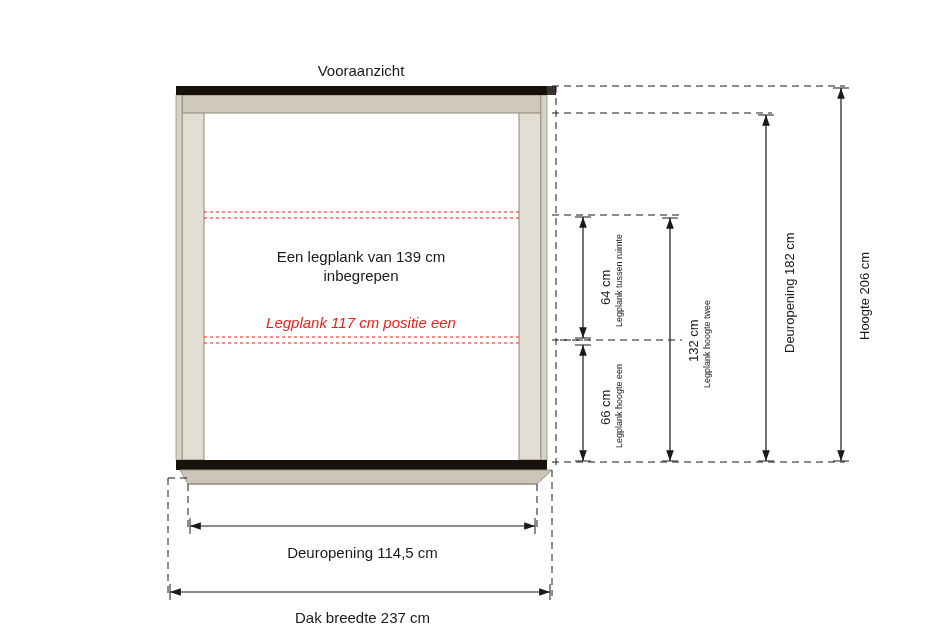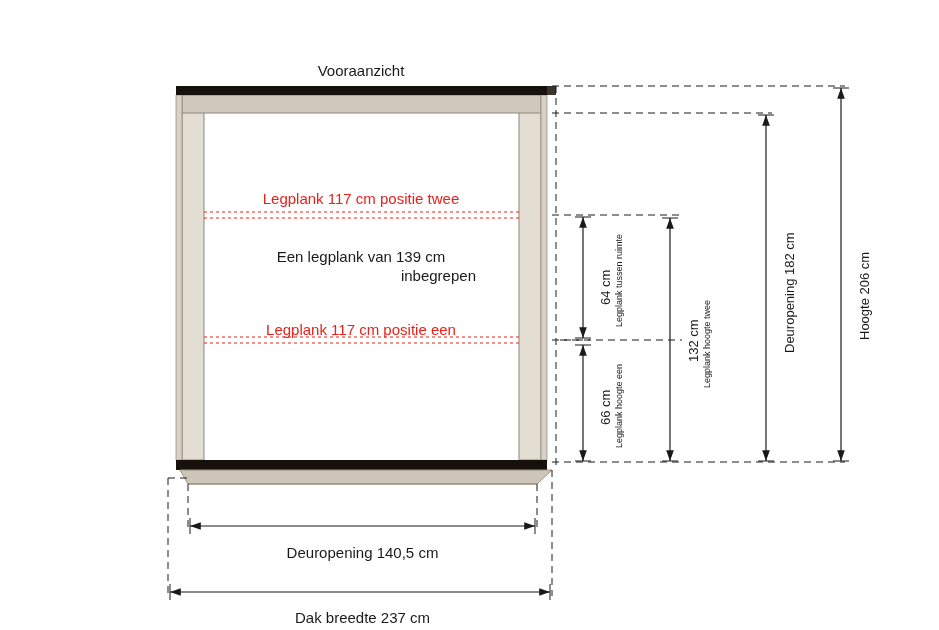--- a/index.html
+++ b/index.html
@@ -155,37 +155,36 @@
 
     <g>
       <line x1="170" y1="592" x2="550" y2="592" stroke="#1a1a1a" stroke-width="1.2" marker-start="url(#arrR)" marker-end="url(#arrL)"></line>
       <line x1="170" y1="584" x2="170" y2="600" stroke="#1a1a1a" stroke-width="1"></line>
       <line x1="550" y1="584" x2="550" y2="600" stroke="#1a1a1a" stroke-width="1"></line>
     </g>
   </svg>
 
   <div class="lbl center" style="left:256px; top:62px; width:210px;">Vooraanzicht</div>
 
-  <div class="lbl red center" style="left:216px; top:190px; width:290px;">Legplank 117 cm positie twee</div>
 
   <div class="lbl center" style="left:246px; top:248px; width:230px;">Een legplank van 139 cm</div>
-  <div class="lbl center" style="left:246px; top:267px; width:230px;text-align:right;">inbegrepen</div>
+  <div class="lbl center" style="left:246px; top:267px; width:230px;">inbegrepen</div>
 
-  <div class="lbl red center" style="left:216px; top:321px; width:290px;">Legplank 117 cm positie een</div>
+  <div class="lbl red center" style="left:216px; top:314px; width:290px;font-style:italic;">Legplank 117 cm positie een</div>
 
   <div class="vert" style="left:598px; top:305px; transform: rotate(-90deg);">64 cm</div>
   <div class="vert small" style="left:614px; top:327px; transform: rotate(-90deg);">Legplank tussen ruimte</div>
 
   <div class="vert" style="left:598px; top:425px; transform: rotate(-90deg);">66 cm</div>
   <div class="vert small" style="left:614px; top:448px; transform: rotate(-90deg);">Legplank hoogte een</div>
 
   <div class="vert" style="left:686px; top:362px; transform: rotate(-90deg);">132 cm</div>
   <div class="vert small" style="left:702px; top:388px; transform: rotate(-90deg);">Legplank hoogte twee</div>
 
   <div class="vert" style="left:782px; top:353px; transform: rotate(-90deg);">Deuropening 182 cm</div>
 
   <div class="vert" style="left:857px; top:340px; transform: rotate(-90deg);">Hoogte 206 cm</div>
 
-  <div class="lbl center" style="left:215px; top:544px; width:295px;">Deuropening 140,5 cm</div>
+  <div class="lbl center" style="left:215px; top:544px; width:295px;">Deuropening 114,5 cm</div>
 
   <div class="lbl center" style="left:215px; top:609px; width:295px;">Dak breedte 237 cm</div>
 
 </div>
 
 </body></html>

